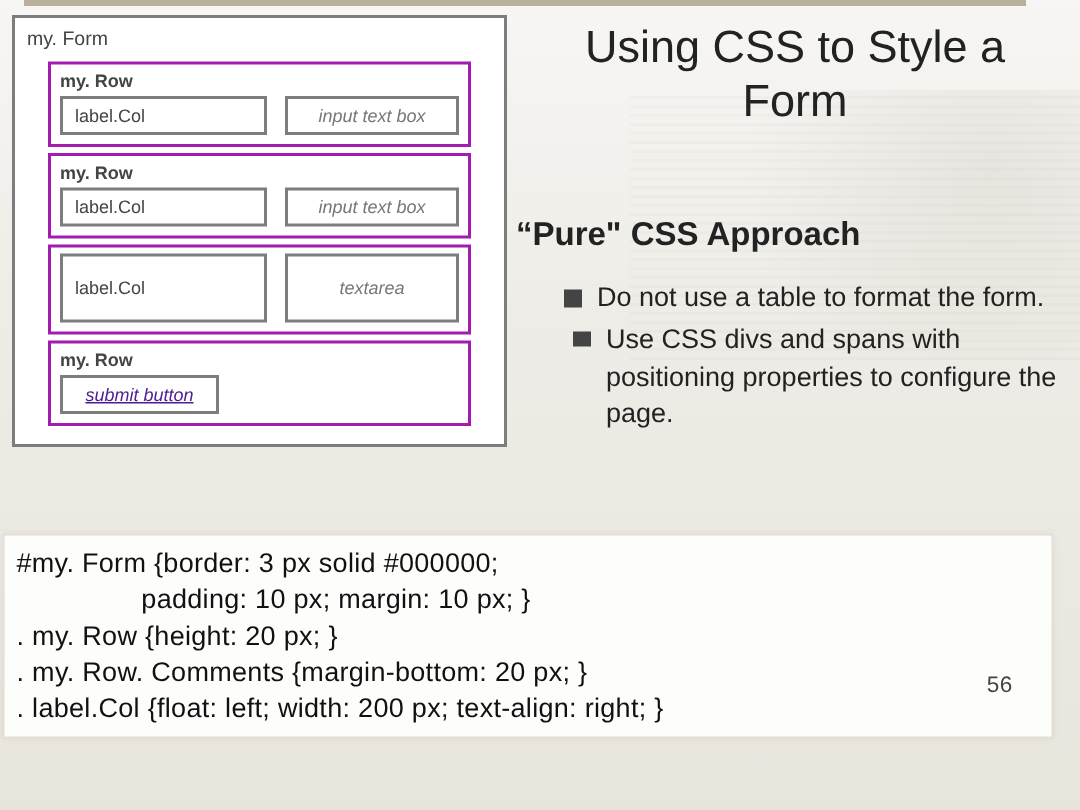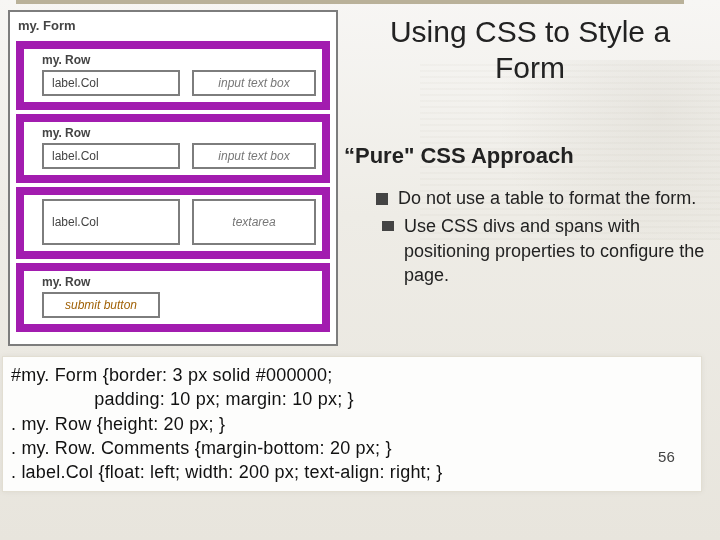--- a/index.html
+++ b/index.html
@@ -46,28 +46,28 @@
     top: 10px;
     width: 330px;
     border: 2px solid #7d7d7d;
     background: #fff;
     box-sizing: border-box;
     padding: 4px 6px 8px 6px;
     font-family: Arial, Helvetica, sans-serif;
   }
   .diagram-title {
     font-size: 13px;
-    font-weight: bold;
+    font-weight: normal;
     color: #444;
     padding: 2px 0 4px 2px;
   }
   .drow {
-    border: 8px solid #a21caf;
-    margin: 4px 0;
-    padding: 4px 6px 6px 18px;
+    border: 2px solid #a21caf;
+    margin: 4px 16px;
+    padding: 4px 6px 6px 6px;
     background: #fff;
     position: relative;
   }
   .drow-label {
     font-size: 12px;
     font-weight: bold;
     color: #444;
     padding-bottom: 3px;
   }
   .drow-inner {
@@ -80,21 +80,21 @@
     font-size: 12px;
     color: #555;
     display: flex;
     align-items: center;
     justify-content: center;
     box-sizing: border-box;
   }
   .cell.label { width: 138px; height: 26px; justify-content: flex-start; padding-left: 8px; color:#444; }
   .cell.input { flex: 1; height: 26px; font-style: italic; color:#777; }
   .cell.textarea { flex: 1; height: 46px; font-style: italic; color:#777; }
-  .cell.submit { width: 118px; height: 26px; font-style: italic; color:#a16207; }
+  .cell.submit { width: 106px; height: 26px; font-style: italic; color:#4c1d95;text-decoration:underline; }
   .row-tall .drow-inner { align-items: flex-start; }
   .row-tall .cell.label { height: 46px; align-items: center; }
 
   
   .title {
     position: absolute;
     left: 370px;
     top: 14px;
     width: 320px;
     font-family: Verdana, Geneva, sans-serif;

